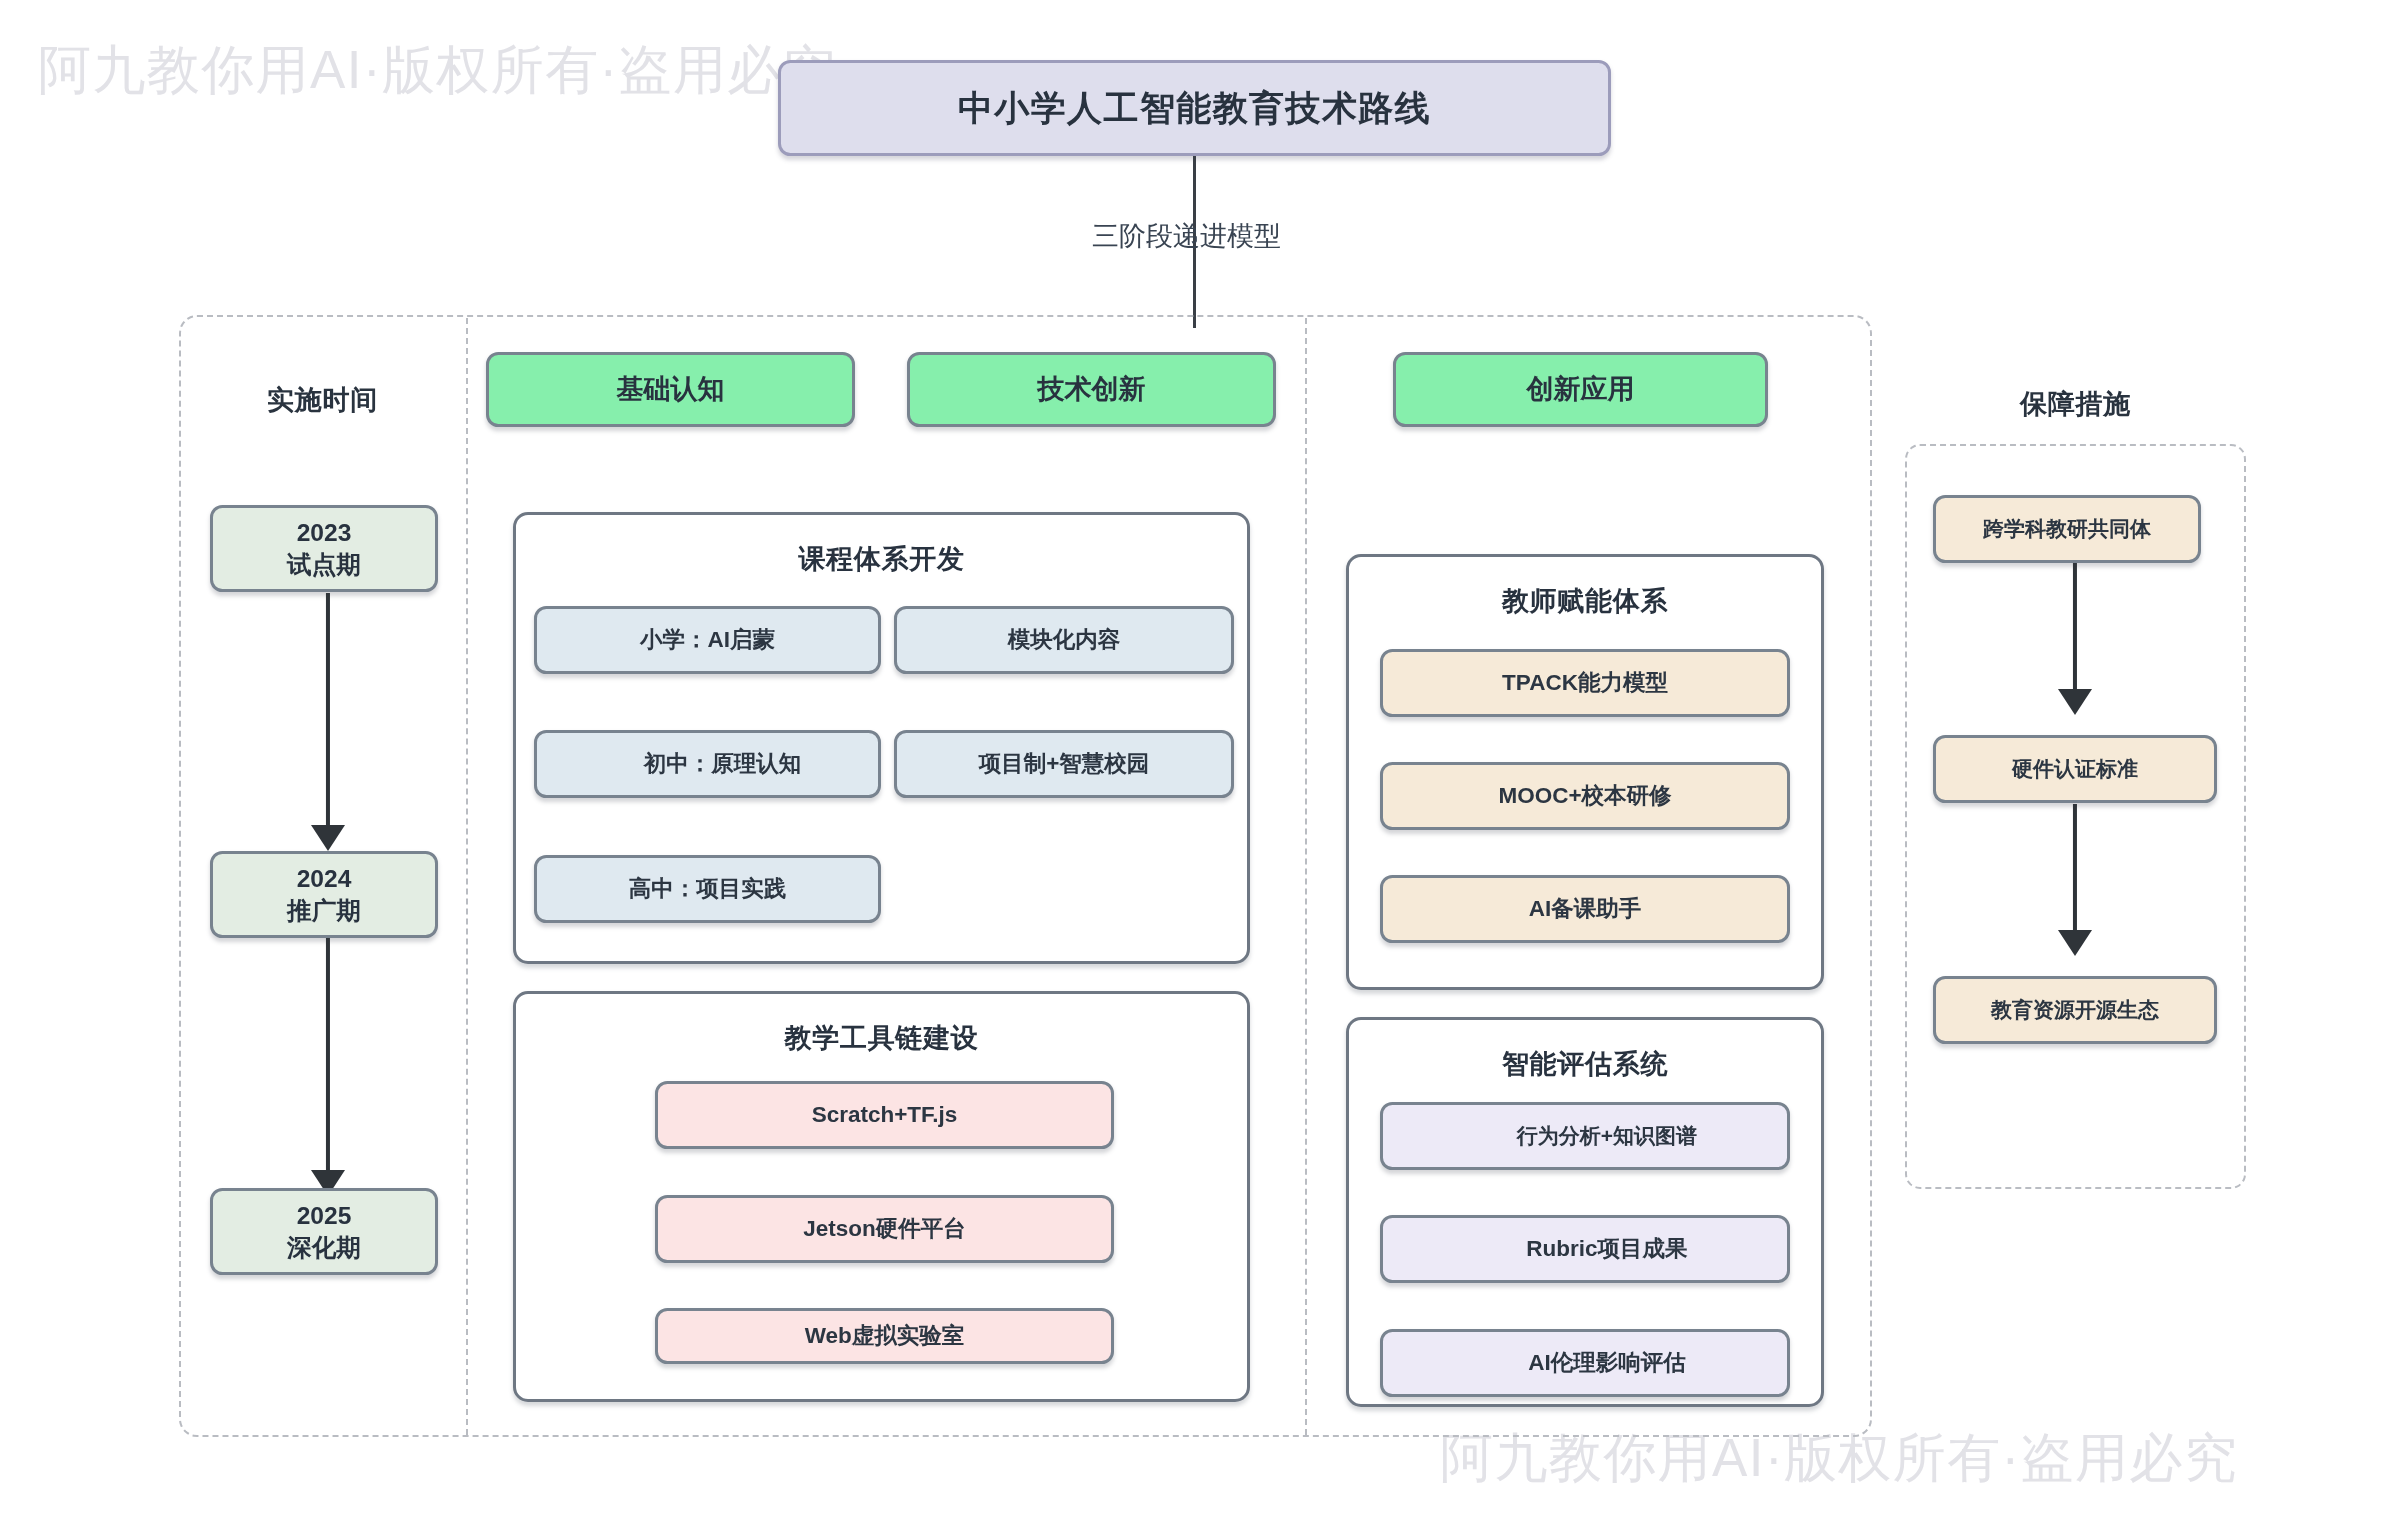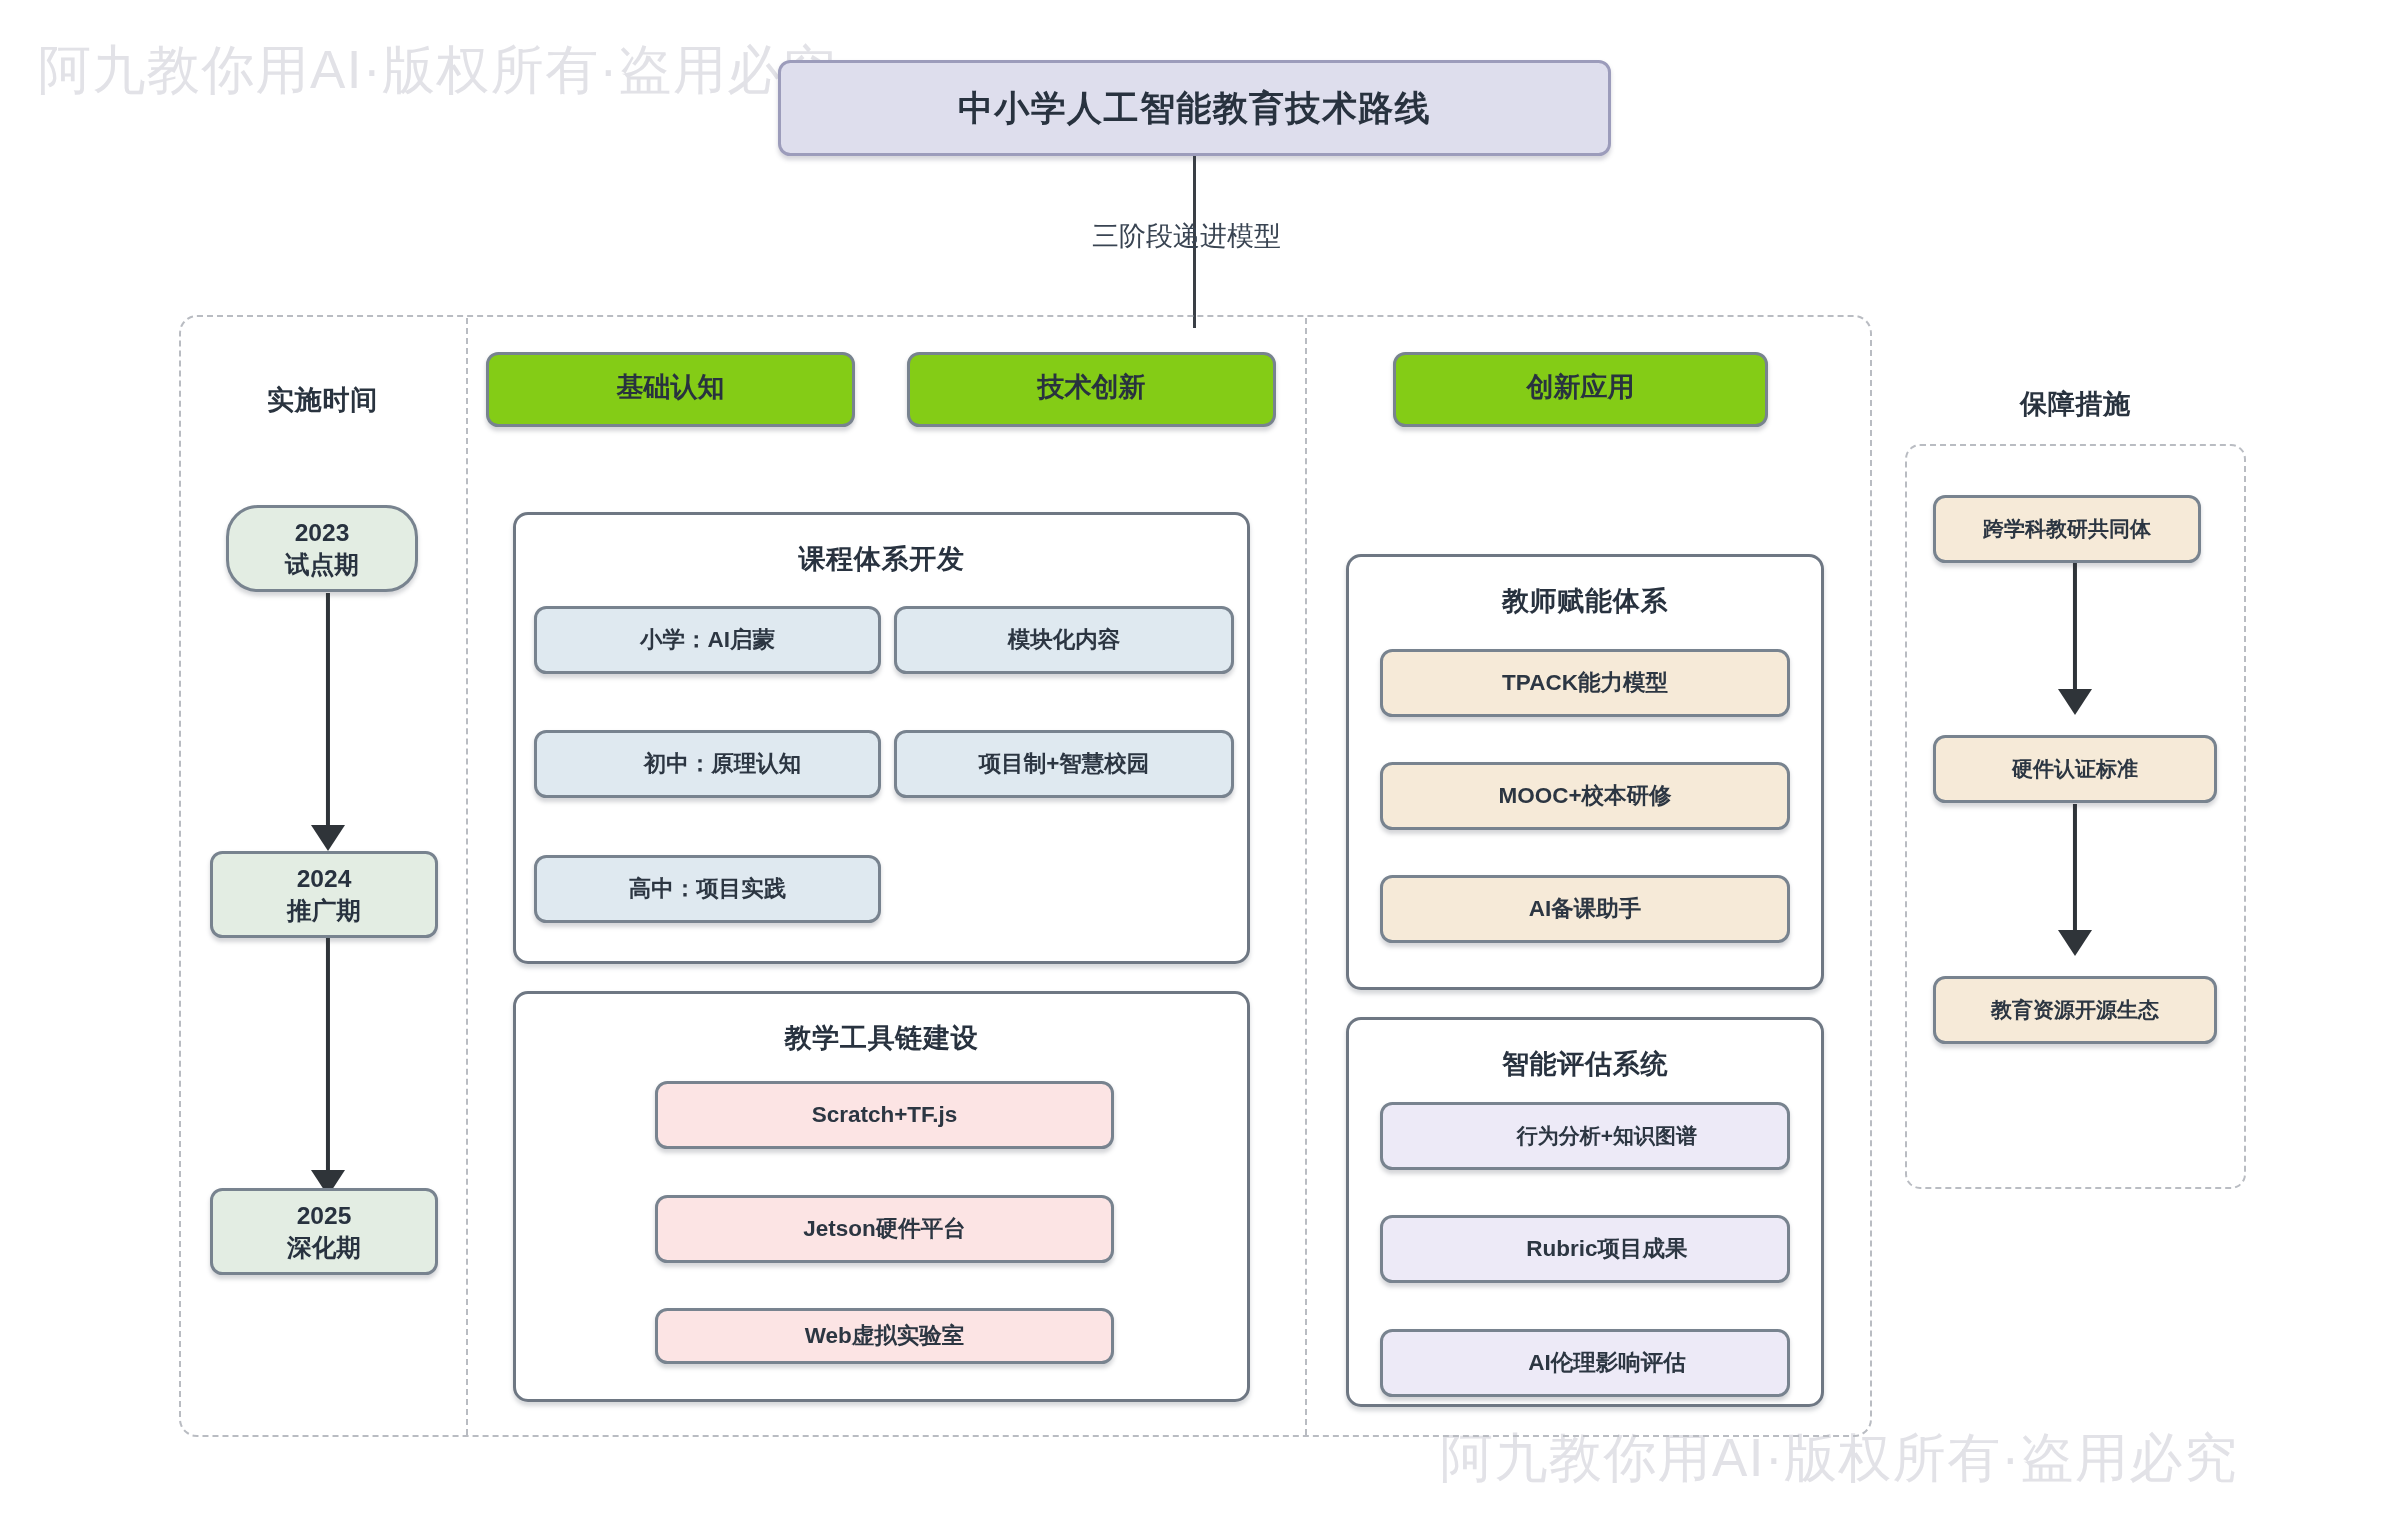--- a/index.html
+++ b/index.html
@@ -82,21 +82,21 @@
     position: absolute;
     border: 3.4px solid #78838f;
     border-radius: 12.3px;
     display: flex; align-items: center; justify-content: center;
     text-align: center;
     box-shadow: 0 3.4px 4.1px rgba(120,125,135,0.32);
   }
   .node span { line-height: 1.28; }
 
   .c-green  { background:#e3ede3; }
-  .c-orange { background:#84cc16;font-family:Liberation Mono, monospace; }
+  .c-orange { background:#86efac; }
   .c-blue   { background:#dfe9f0; }
   .c-pink   { background:#fce4e4; }
   .c-cream  { background:#f6ead8; }
   .c-purple { background:#edeaf7;padding-left:44px; }
 
   .group-box {
     position: absolute;
     background: #ffffff;
     border: 3.4px solid #6e7783;
     border-radius: 15px;
@@ -153,21 +153,21 @@
   </div>
   <div class="root-line"></div>
   <div class="root-line-label">三阶段递进模型</div>
 
   <div class="outer-dashed"></div>
   <div class="col-divider divider-1"></div>
   <div class="col-divider divider-2"></div>
 
   <div class="panel-title" style="left:179px; top:382px; width:287px;">实施时间</div>
 
-  <div class="node c-green" style="left:226px; top:505px; width:192px; height:87px;border-radius:32px;">
+  <div class="node c-green" style="left:210px; top:505px; width:228px; height:87px;">
     <span class="t36"><span>2023</span><br><span>试点期</span></span>
   </div>
 
   <div class="arrow" style="left:311px; top:593px; width:34px; height:258px;">
     <div class="shaft" style="height:232px;"></div>
     <div class="head"></div>
   </div>
 
   <div class="node c-green" style="left:210px; top:851px; width:228px; height:87px;">
     <span class="t36"><span>2024</span><br><span>推广期</span></span>

